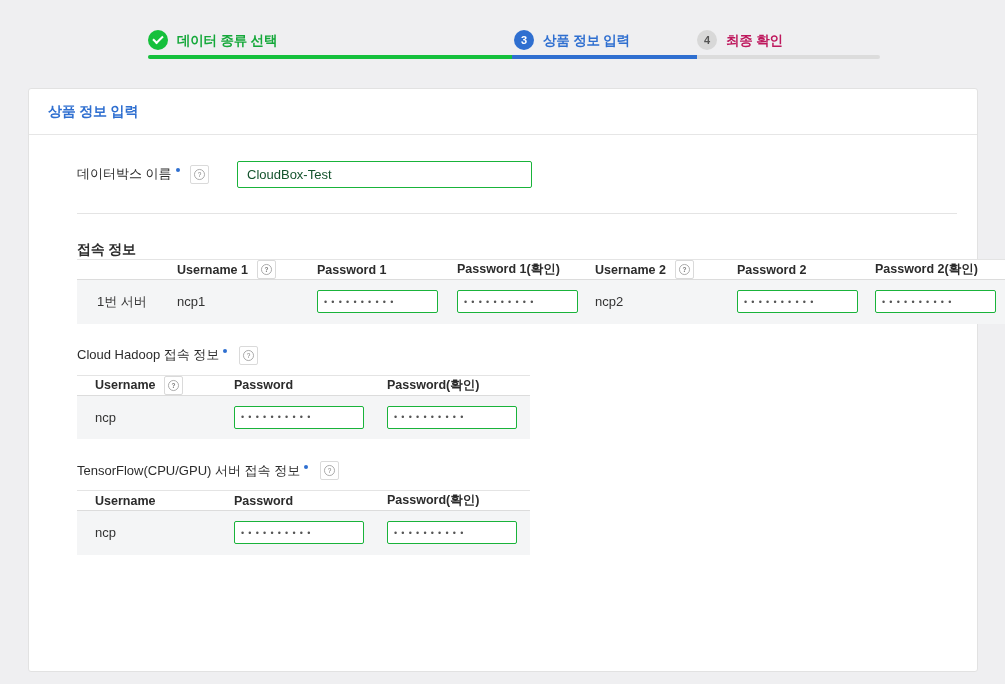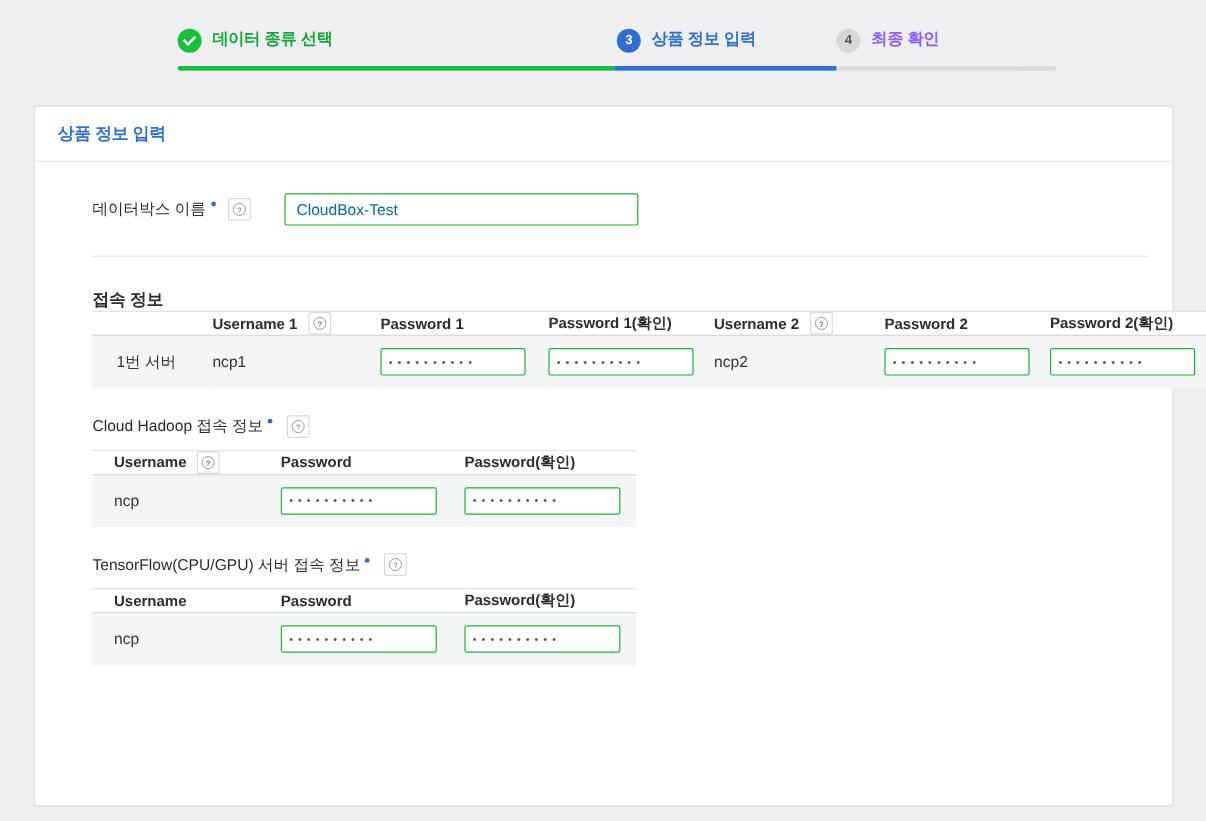--- a/index.html
+++ b/index.html
@@ -27,21 +27,21 @@
   .stepper-items {
     position: absolute;
     left: 148px;
     top: 24px;
     width: 732px;
     height: 26px;
   }
   .step {
     position: absolute;
     display: flex;
-    align-items: flex-start;
+    align-items: flex-end;
     height: 26px;
     white-space: nowrap;
   }
   .step-badge {
     width: 20px;
     height: 20px;
     border-radius: 50%;
     display: inline-flex;
     align-items: center;
     justify-content: center;
@@ -70,21 +70,21 @@
     border-bottom: 2px solid #fff;
     transform: rotate(-45deg) translate(1px, -1px);
   }
   .step-label {
     font-size: 13.5px;
     font-weight: bold;
     letter-spacing: -0.2px;
   }
   .step.done .step-label { color: #15a83a; }
   .step.current .step-label { color: #2f6fd0; }
-  .step.todo .step-label { color: #8b5cf6; }
+  .step.todo .step-label { color: #be185d; }
 
   .progress-track {
     position: absolute;
     left: 148px;
     top: 55px;
     width: 732px;
     height: 4px;
     background: #dcdcdc;
     border-radius: 2px;
     overflow: hidden;
@@ -163,21 +163,21 @@
 
   .text-input {
     width: 295px;
     height: 27px;
     border: 1px solid #19b33a;
     border-radius: 2px;
     background: #fff;
     padding: 0 9px;
     font-family: "Liberation Sans", sans-serif;
     font-size: 13px;
-    color: #0369a1;
+    color: #14532d;
     outline: none;
   }
 
   .divider {
     height: 1px;
     background: #e4e4e4;
     margin: 0 0 0 0;
   }
 
   .section-title {

